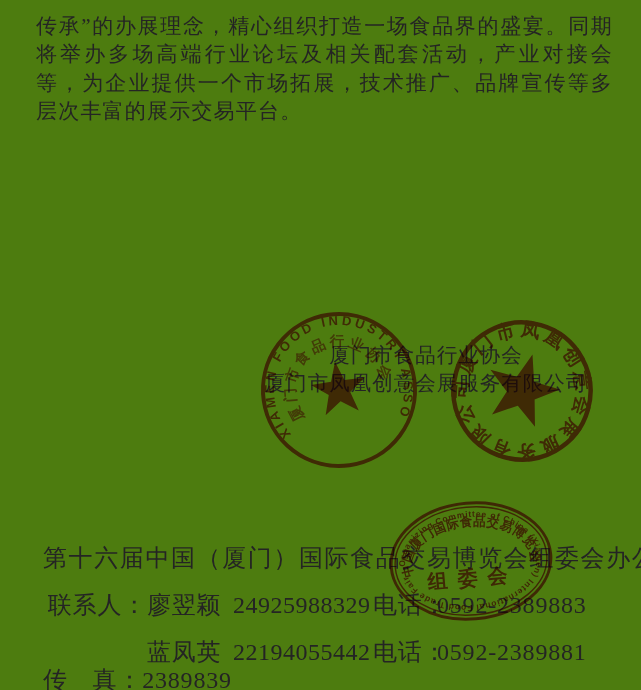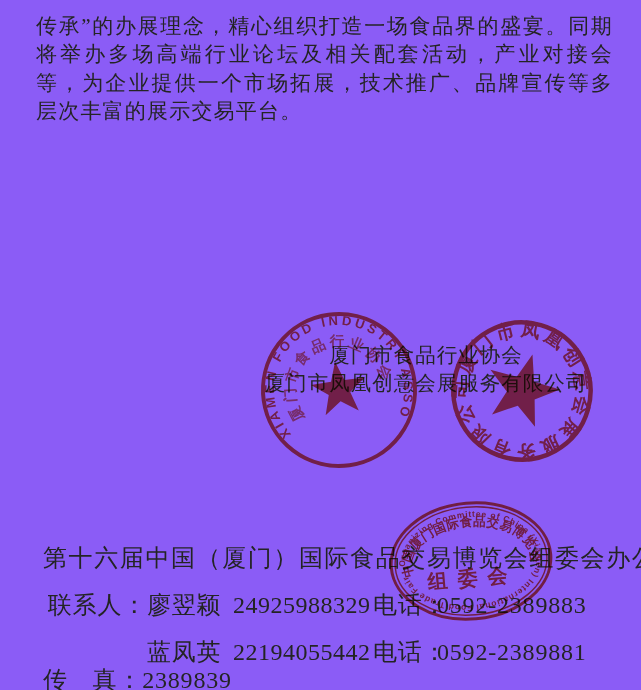--- a/index.html
+++ b/index.html
@@ -1,18 +1,18 @@
 <!DOCTYPE html>
 <html style="--ink: #c7392c;"><head>
 <meta charset="utf-8">
 <style>
   :root { --ink: #c7392c; }
   html,body { margin:0; padding:0; background:#ffffff; }
   .page {
-    position:relative; width:641px; height:690px; background:#8b5cf6;
+    position:relative; width:641px; height:690px; background:#4d7c0f;
     font-family:"Liberation Serif","DejaVu Serif",serif;
     color:#242424; overflow:hidden;
   }
   .body-text {
     position:absolute; left:36px; top:12px; width:577px;
     font-size:21px; line-height:28.4px; letter-spacing:1.2px;
     text-align:justify;
   }
   .body-text p { margin:0; }
   .p-indent { text-indent:2.1em; }

